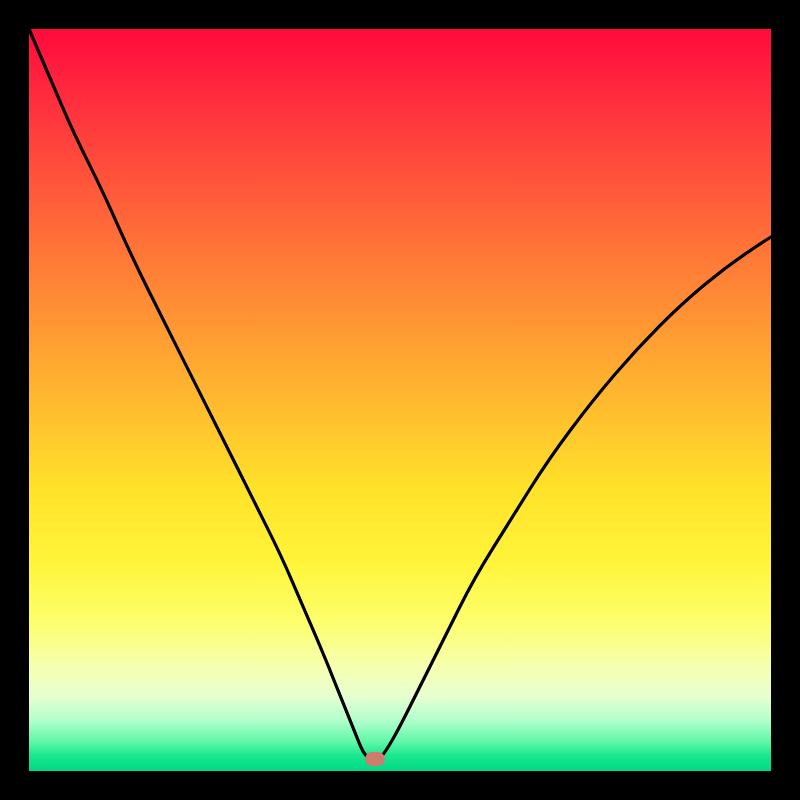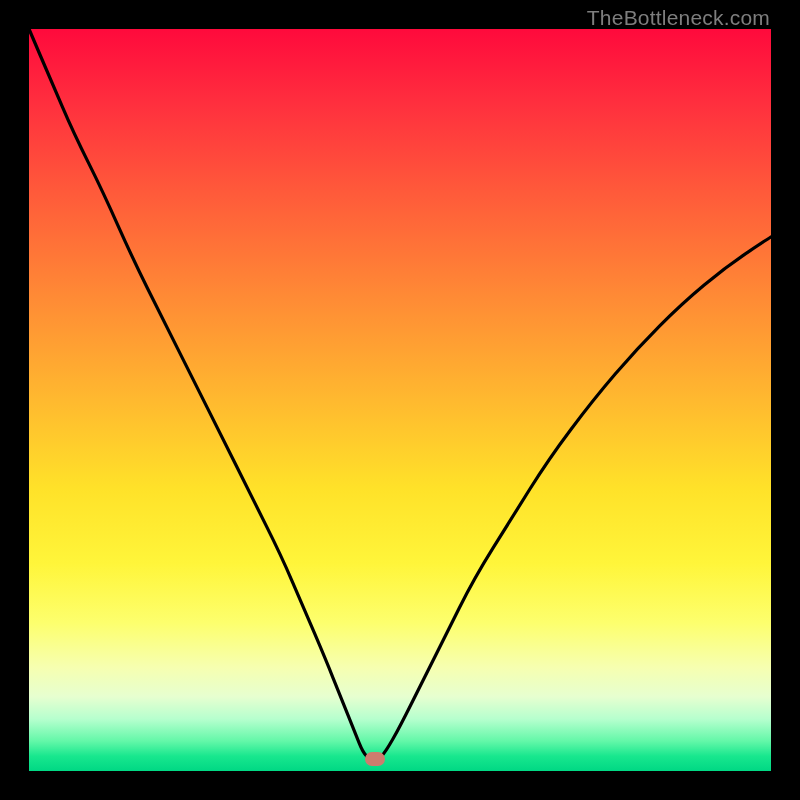--- a/index.html
+++ b/index.html
@@ -74,14 +74,13 @@
 </head>
 <body>
 
 <div class="frame">
   <div class="plot">
     <svg class="curve" viewBox="0 0 742 742" preserveAspectRatio="none">
       <path id="curve-path" d="M 0.0 0.0 Q 0.0 0.0 11.1 26.0 Q 22.3 51.9 33.4 77.9 Q 44.5 103.9 59.4 133.6 Q 74.2 163.2 89.0 196.6 Q 103.9 230.0 118.7 259.7 Q 133.6 289.4 148.4 319.1 Q 163.2 348.7 178.1 378.4 Q 192.9 408.1 207.8 437.8 Q 222.6 467.5 237.4 497.1 Q 252.3 526.8 263.4 552.8 Q 274.5 578.8 285.7 604.7 Q 296.8 630.7 304.2 649.3 Q 311.6 667.8 319.1 686.3 Q 326.5 704.9 330.2 714.2 Q 333.9 723.5 337.6 727.2 Q 341.3 730.9 345.0 730.9 Q 348.7 730.9 352.4 727.2 Q 356.2 723.5 363.6 710.5 Q 371.0 697.5 382.1 675.2 Q 393.3 653.0 404.4 630.7 Q 415.5 608.4 430.4 578.8 Q 445.2 549.1 463.8 519.4 Q 482.3 489.7 500.9 460.0 Q 519.4 430.4 541.7 400.7 Q 563.9 371.0 586.2 345.0 Q 608.4 319.1 630.7 296.8 Q 653.0 274.5 675.2 256.0 Q 697.5 237.4 719.7 222.6 T 742.0 207.8" fill="none" stroke="#000" stroke-width="3.2" stroke-linecap="round" stroke-linejoin="round"></path>
     </svg>
     <div class="marker" id="marker" style="left: 346px; top: 730px;"></div>
   </div>
-  <div class="attribution">TheBottleneck.com</div>
 </div>
 
 </body></html>

